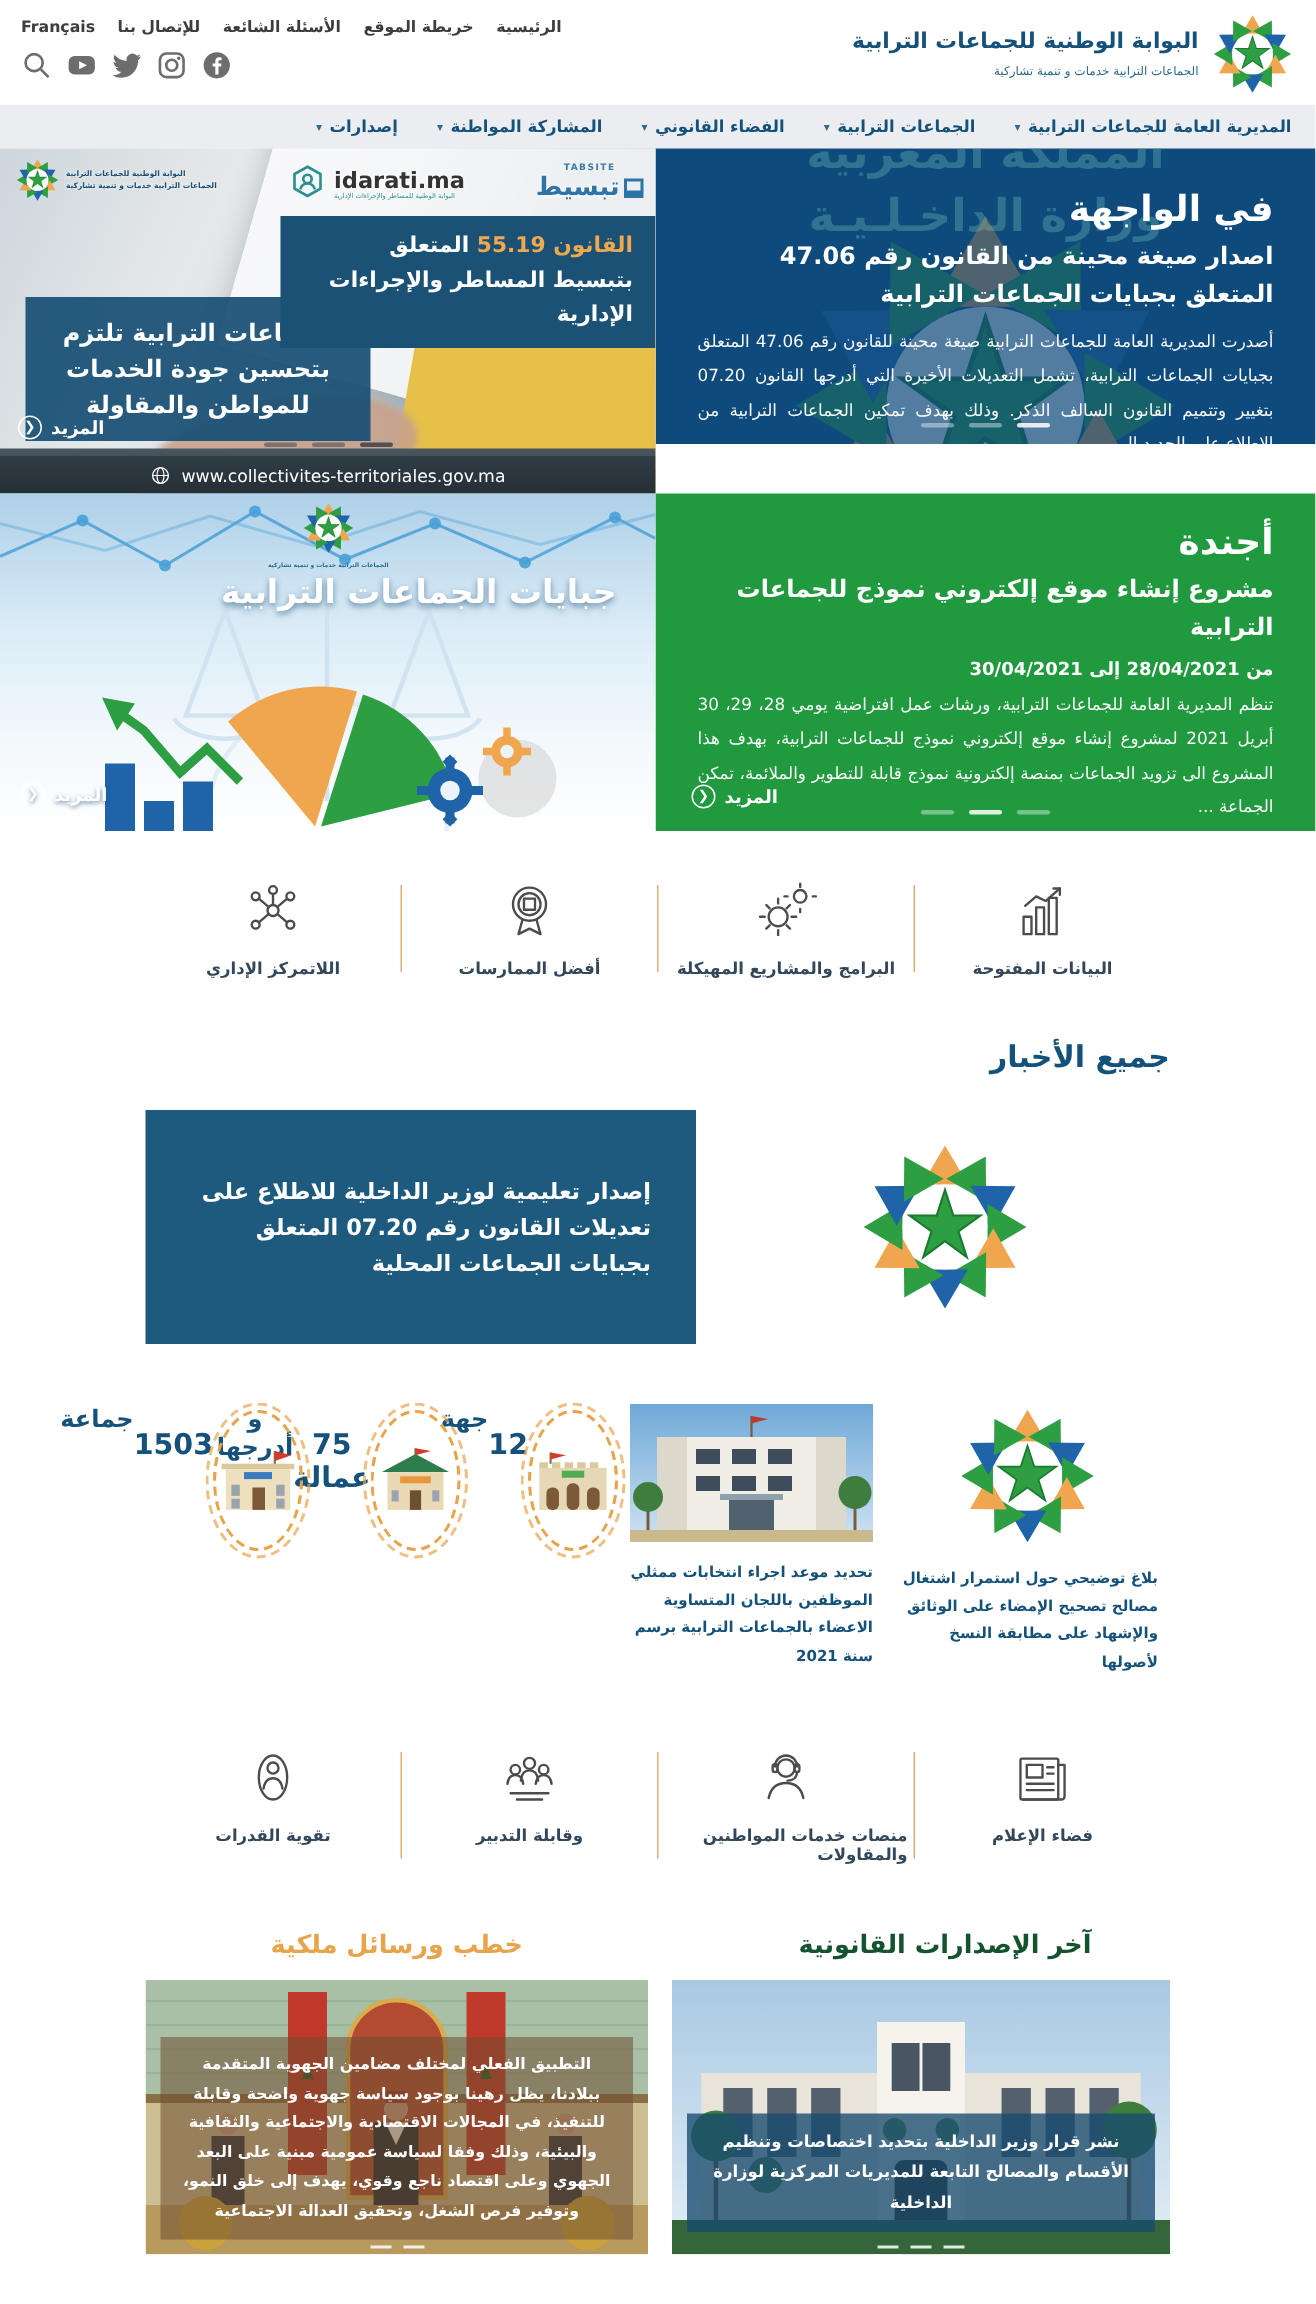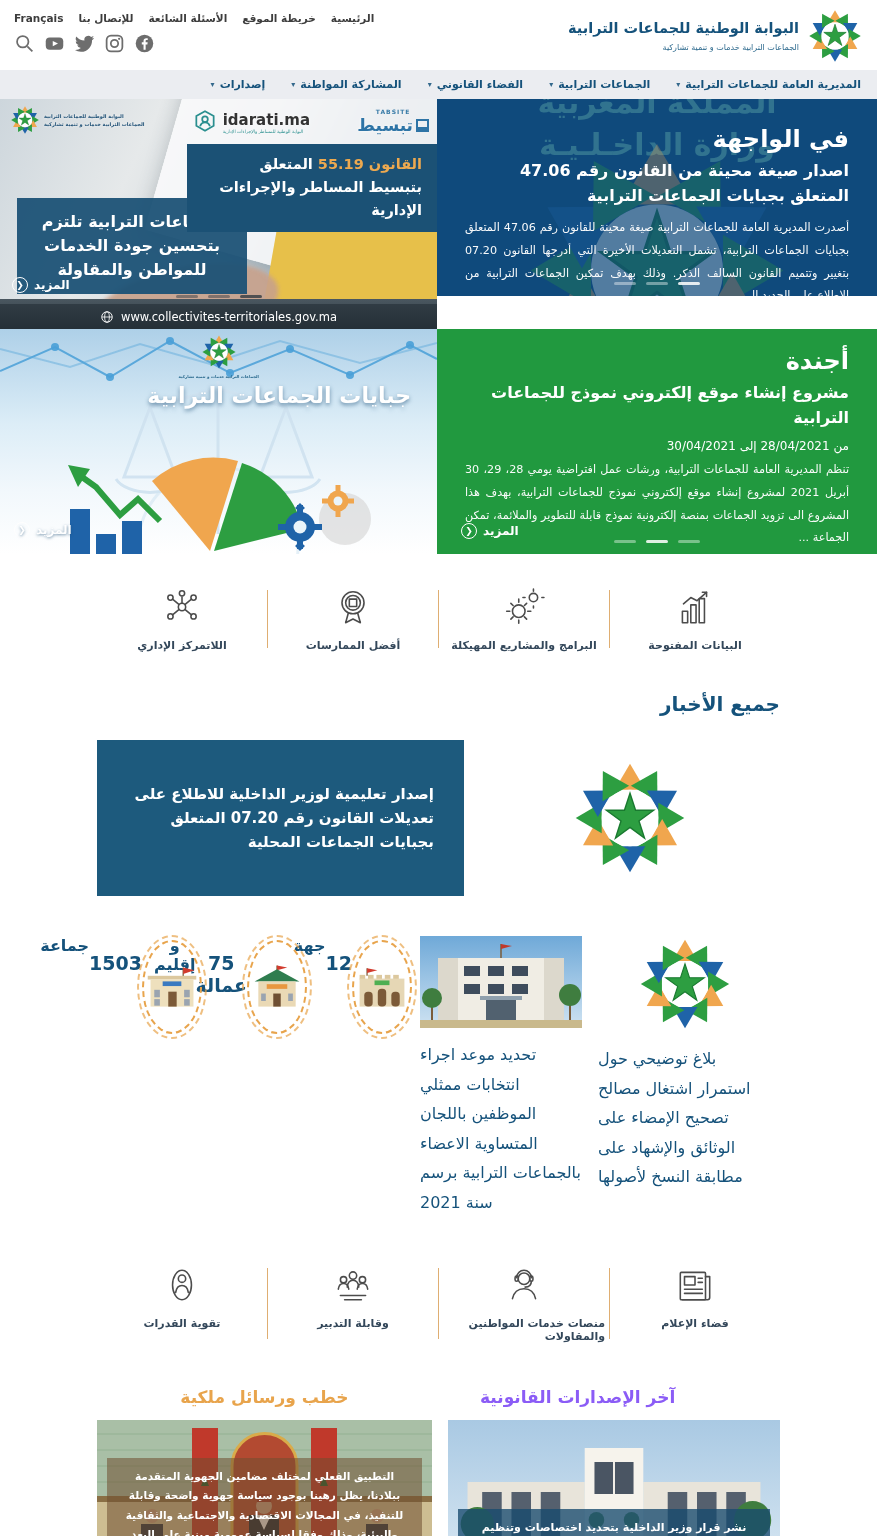--- a/index.html
+++ b/index.html
@@ -30,21 +30,21 @@
   .hero{display:grid;grid-template-columns:440px 437px}
   .panel{position:relative;overflow:hidden;color:#fff}
   .panel-navy{background:#0f4a7c;height:197px;padding:14px 28px}
   .panel-green{background:#21993f;height:225px;padding:14px 28px}
   .wm-text{position:absolute;top:-17px;left:0;right:0;text-align:center;font-size:30px;font-weight:bold;color:#4d95a0;opacity:.55;line-height:1.4;pointer-events:none}
   .wm-emb{position:absolute;top:34px;left:50%;transform:translateX(-50%);width:275px;height:275px;opacity:.28;pointer-events:none}
   .hero-content{position:relative;z-index:2;text-align:right}
   .kicker{font-size:24px;font-weight:bold;margin:12px 0 6px}
   .panel-green .kicker{margin-top:4px}
   .h-title{font-size:16px;font-weight:bold;line-height:1.55;margin-bottom:8px}
-  .h-date{font-size:12px;font-weight:normal;margin-bottom:6px}
+  .h-date{font-size:12px;font-weight:bold;margin-bottom:6px}
   .h-body{font-size:11.2px;line-height:2.05;text-align:justify;opacity:.97}
   .dashes{position:absolute;bottom:11px;left:0;right:0;display:flex;justify-content:center;gap:10px;z-index:3}
   .dash{width:22px;height:3px;background:rgba(255,255,255,.4);border-radius:2px;cursor:pointer}
   .dash.active{background:rgba(255,255,255,.85)}
   .more-btn{position:absolute;bottom:15px;left:24px;z-index:4;display:flex;align-items:center;gap:6px;color:#fff;font-size:12px;font-weight:bold}
   .more-circle{width:16px;height:16px;border:1.4px solid #fff;border-radius:50%;display:flex;align-items:center;justify-content:center;font-size:9px;line-height:1}
 
   
   .panel-photo{height:230px;background:linear-gradient(115deg,#cdd6dc 0%,#e6e9ea 30%,#d3dade 52%,#a3b4bf 72%,#8699a6 100%)}
   .ph-sheet{position:absolute;width:330px;height:210px;background:rgba(250,250,252,.85);transform:rotate(16deg);right:-60px;top:-30px;box-shadow:0 4px 18px rgba(60,70,80,.25)}
@@ -93,32 +93,32 @@
   
   .section-title{width:683px;margin:38px auto 0;font-size:20px;font-weight:bold;color:#15527b;text-align:right;padding-left:28px;direction:ltr}
   .featured{width:683px;margin:24px auto 0;display:grid;grid-template-columns:300px 1fr;gap:16px;align-items:center}
   .femblem{display:flex;justify-content:center}
   .femblem svg{width:118px;height:118px}
   .fcard{background:#1d5a7d;color:#fff;padding:42px 30px;font-size:15px;font-weight:bold;line-height:1.6;text-align:right;min-height:116px;cursor:pointer}
   .newsrow{width:683px;margin:40px auto 0;display:grid;grid-template-columns:190px 178px 105px 105px 105px}
   .ncard{display:flex;flex-direction:column;align-items:center;gap:12px;padding:0 8px;cursor:pointer}
   .ncard .nemb{width:96px;height:96px}
   .nimg{width:162px;height:92px;display:block}
-  .ncap{font-size:16px;font-weight:400;color:#15527b;line-height:1.85;text-align:left}
+  .ncap{font-size:10px;font-weight:700;color:#15527b;line-height:1.85;text-align:right}
   .stat{display:flex;flex-direction:row;align-items:flex-start}
   .stat-circle{width:94px;height:94px;border-radius:50%;border:2px dashed #e8a44c;display:flex;align-items:center;justify-content:center;position:relative;margin-top:4px}
   .stat-circle::before{content:"";position:absolute;inset:-7px;border-radius:50%;border:2px dashed #e8a44c;opacity:.7}
   .stat-circle svg{width:56px;height:44px}
   .stat-value{margin-top:16px;font-size:19px;font-weight:bold;color:#15527b;text-align:center}
   .stat-label{font-size:16px;font-weight:bold;color:#15527b;text-align:center}
 
   
   .bottom-sec{width:683px;margin:42px auto 0;display:grid;grid-template-columns:332px 335px;gap:16px}
   .bhead{font-size:17px;font-weight:bold;margin-bottom:13px;white-space:nowrap}
-  .bhead-legal{color:#8b5cf6;text-align:left;padding-left:32px;direction:ltr}
+  .bhead-legal{color:#14532d;text-align:center;padding-left:32px;direction:ltr}
   .bhead-royal{color:#e8a44c;padding-right:0;text-align:center}
   .bcard{position:relative;height:183px;overflow:hidden;cursor:pointer}
   .bcard svg.bg{position:absolute;inset:0;width:100%;height:100%}
   .bcap{position:absolute;left:10px;right:10px;bottom:15px;background:rgba(23,74,110,.78);color:#fff;font-size:11px;font-weight:bold;line-height:1.85;text-align:center;padding:9px 12px;z-index:2}
   .bcap-royal{background:rgba(112,78,48,.55);font-weight:600;font-size:10.5px;bottom:10px}
   .bdash{position:absolute;bottom:4px;left:0;right:0;display:flex;gap:8px;justify-content:center;z-index:3}
   .bdash i{width:14px;height:2px;background:rgba(255,255,255,.85);cursor:pointer}
 </style>
 </head>
 <body>
@@ -517,21 +517,21 @@
     <div class="stat-value">12</div>
     <div class="stat-label">جهة</div>
   </div>
   <div class="stat">
     <div class="stat-circle">
       <svg viewBox="0 0 60 46">
           <use href="#bld-province" xlink:href="#bld-province"></use>
         </svg>
     </div>
     <div class="stat-value">75 عمالة</div>
-    <div class="stat-label">و إقليم</div>
+    <div class="stat-label">و أدرجها</div>
   </div>
   <div class="stat">
     <div class="stat-circle">
       <svg viewBox="0 0 60 46">
           <use href="#bld-commune" xlink:href="#bld-commune"></use>
         </svg>
     </div>
     <div class="stat-value">1503</div>
     <div class="stat-label">جماعة</div>
   </div>

